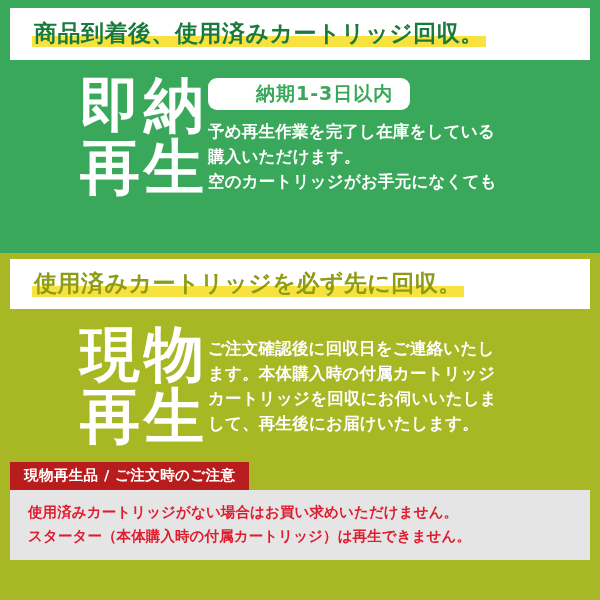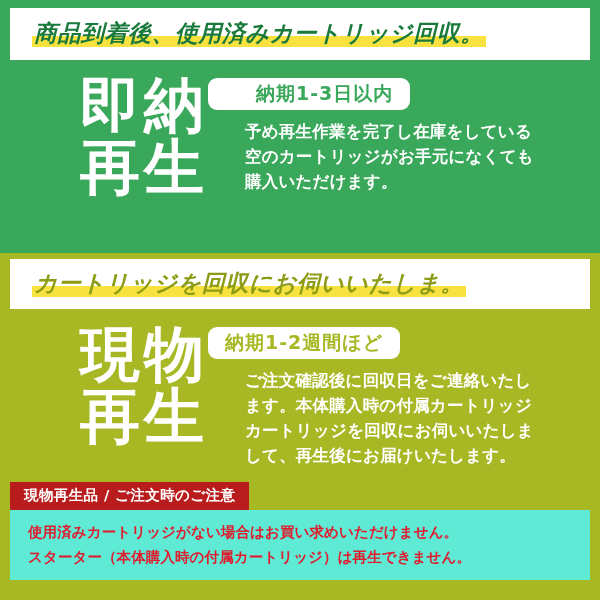--- a/index.html
+++ b/index.html
@@ -40,21 +40,20 @@
 
   
   .heading-band {
     background: #ffffff;
     box-sizing: border-box;
     width: 580px;
     height: 52px;
     display: flex;
     align-items: center;
     padding-left: 22px;
-    font-style: italic;
   }
   .heading-band-olive {
     height: 50px;
   }
   .heading-text {
     display: inline;
     font-size: 23px;
     font-weight: bold;
     letter-spacing: 0.5px;
     line-height: 1.05;
@@ -107,41 +106,40 @@
   .badge-olive { color: #a8b825; }
 
   
   .para {
     margin-top: 9px;
     color: #ffffff;
     font-size: 16.5px;
     font-weight: bold;
     line-height: 1.52;
     letter-spacing: 0.2px;
-    margin-left: 37px;
   }
   .para-line { display: block; white-space: nowrap; }
 
   
   .notice-wrap {
     padding: 0 0 0 0;
     margin-top: 14px;
   }
   .notice-label {
     display: inline-block;
     background: #b91c1c;
     color: #ffffff;
     font-size: 14.5px;
     font-weight: bold;
     letter-spacing: 0.4px;
     padding: 4px 14px 5px 14px;
     white-space: nowrap;
   }
   .notice-box {
-    background: #5eead4;
+    background: #e5e5e5;
     box-sizing: border-box;
     width: 580px;
     padding: 10px 0 11px 18px;
   }
   .notice-text {
     color: #e01b2e;
     font-size: 14.5px;
     font-weight: bold;
     line-height: 1.68;
     letter-spacing: 0.1px;
@@ -164,43 +162,42 @@
       <div class="big-label">
         <span class="big-label-line">即納</span>
         <span class="big-label-line">再生</span>
       </div>
 
       <div class="section-content">
         <span class="badge badge-green">納期1-3日以内</span>
 
         <div class="para">
           <span class="para-line">予め再生作業を完了し在庫をしている</span>
+          <span class="para-line">購入いただけます。</span>
           <span class="para-line">空のカートリッジがお手元になくても</span>
-          <span class="para-line">購入いただけます。</span>
         </div>
       </div>
 
     </div>
   </div>
 
   <div class="section section-olive">
 
     <div class="heading-band heading-band-olive">
-      <span class="heading-text heading-olive-text">カートリッジを回収にお伺いいたしま。</span>
+      <span class="heading-text heading-olive-text">使用済みカートリッジを必ず先に回収。</span>
     </div>
 
     <div class="section-body">
 
       <div class="big-label">
         <span class="big-label-line">現物</span>
         <span class="big-label-line">再生</span>
       </div>
 
       <div class="section-content">
-        <span class="badge badge-olive">納期1-2週間ほど</span>
 
         <div class="para">
           <span class="para-line">ご注文確認後に回収日をご連絡いたし</span>
           <span class="para-line">ます。本体購入時の付属カートリッジ</span>
           <span class="para-line">カートリッジを回収にお伺いいたしま</span>
           <span class="para-line">して、再生後にお届けいたします。</span>
         </div>
       </div>
 
     </div>

